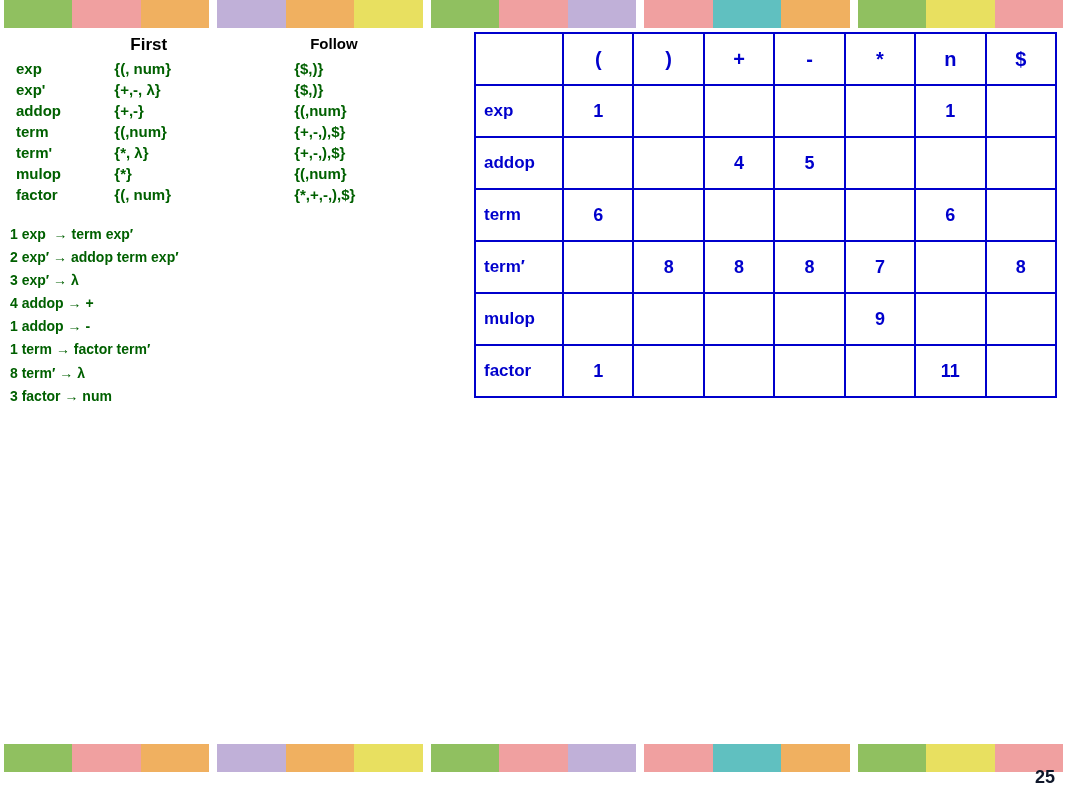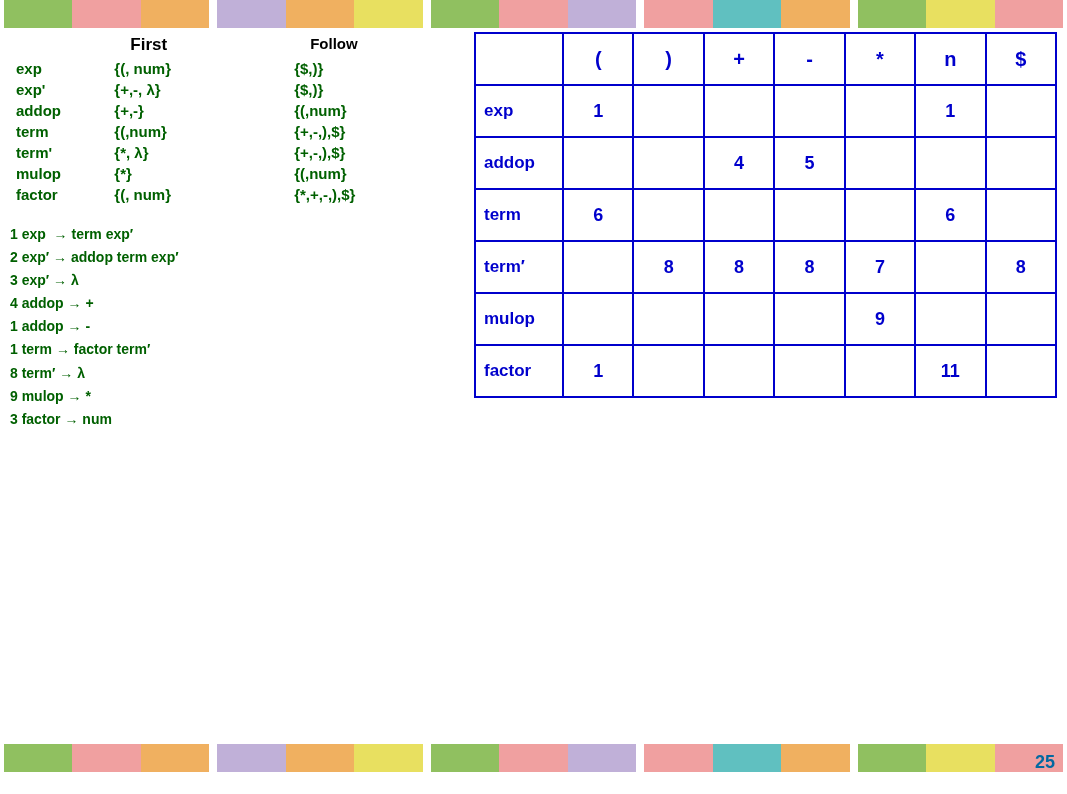--- a/index.html
+++ b/index.html
@@ -132,25 +132,25 @@
       color: #0000cc;
       font-size: 17px;
     }
     .parsing-table .empty-corner {
       border: 2px solid #0000cc;
     }
 
     
     .page-number {
       position: absolute;
-      bottom: 21px;
+      bottom: 6px;
       right: 12px;
       font-size: 18px;
       font-weight: bold;
-      color: #0369a1;
+      color: #0f172a;
     }
 
     
     .seg-green { background: #90c060; }
     .seg-pink { background: #f0a0a0; }
     .seg-orange { background: #f0b060; }
     .seg-lavender { background: #c0b0d8; }
     .seg-yellow { background: #e8e060; }
     .seg-teal { background: #60c0c0; }
   </style>
@@ -237,21 +237,20 @@
         </table>
 
       <div class="productions">
         <div>1 exp &nbsp;→ term exp′</div>
         <div>2 exp′ → addop term exp′</div>
         <div>3 exp′ → λ</div>
         <div>4 addop → +</div>
         <div>1 addop → -</div>
         <div>1 term → factor term′</div>
         <div>8 term′ → λ</div>
-        <div>9 mulop → *</div>
         <div>3 factor → num</div>
       </div>
     </div>
 
     <div class="right-panel">
       <table class="parsing-table">
         <thead>
           <tr>
             <th class="empty-corner"></th>
             <th>(</th>

